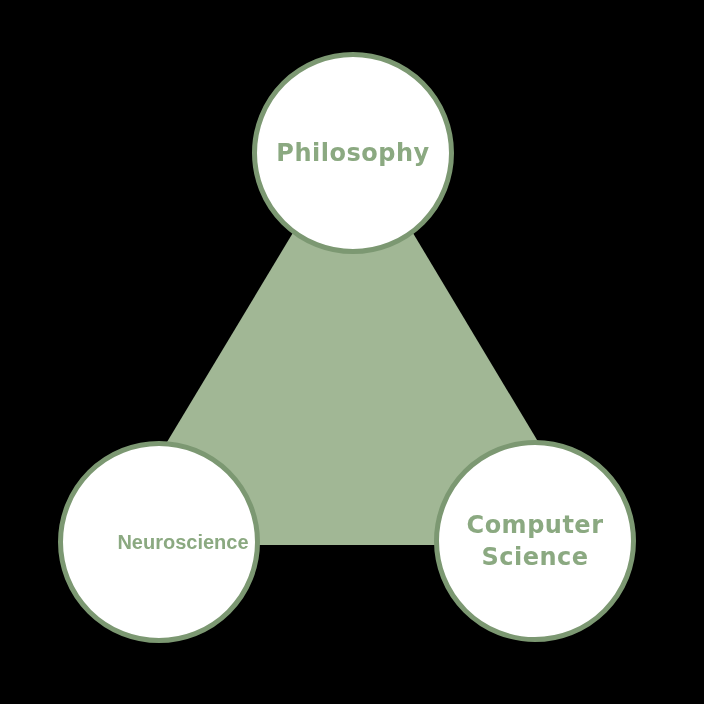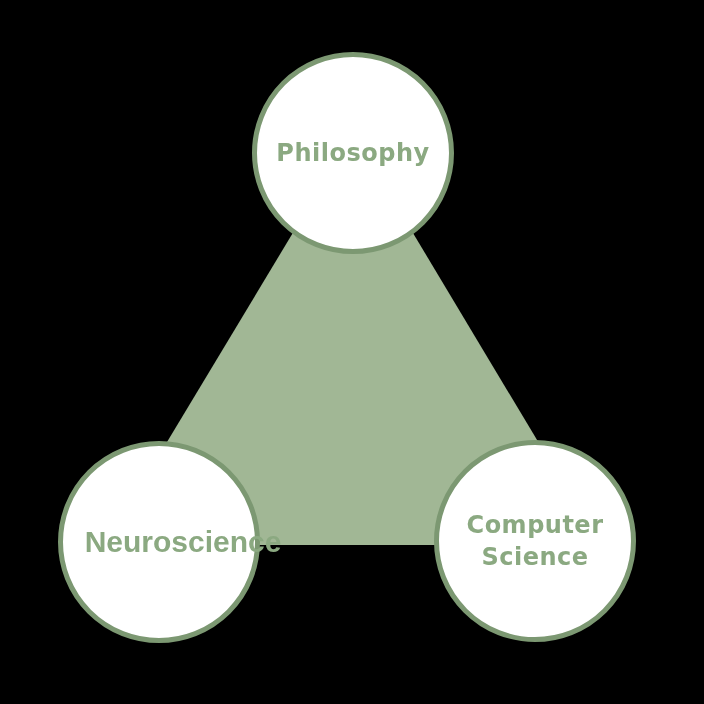--- a/index.html
+++ b/index.html
@@ -53,21 +53,21 @@
     line-height: 1.35;
     letter-spacing: 0.5px;
     white-space: nowrap;
   }
   .node--philosophy   { left: 252px; top: 52px; }
   .node--neuroscience { left: 58px;  top: 441px; }
   .node--computer     { left: 434px; top: 440px; }
 
   .node--neuroscience .node-label {
     font-family: "Liberation Sans", sans-serif;
-    font-size: 30px;
+    font-size: 20px;
     letter-spacing: 0px;
     margin-left: 48px;
   }
   .node--computer .node-label {
     white-space: normal;
     max-width: 150px;
   }
 </style>
 </head>
 <body>

